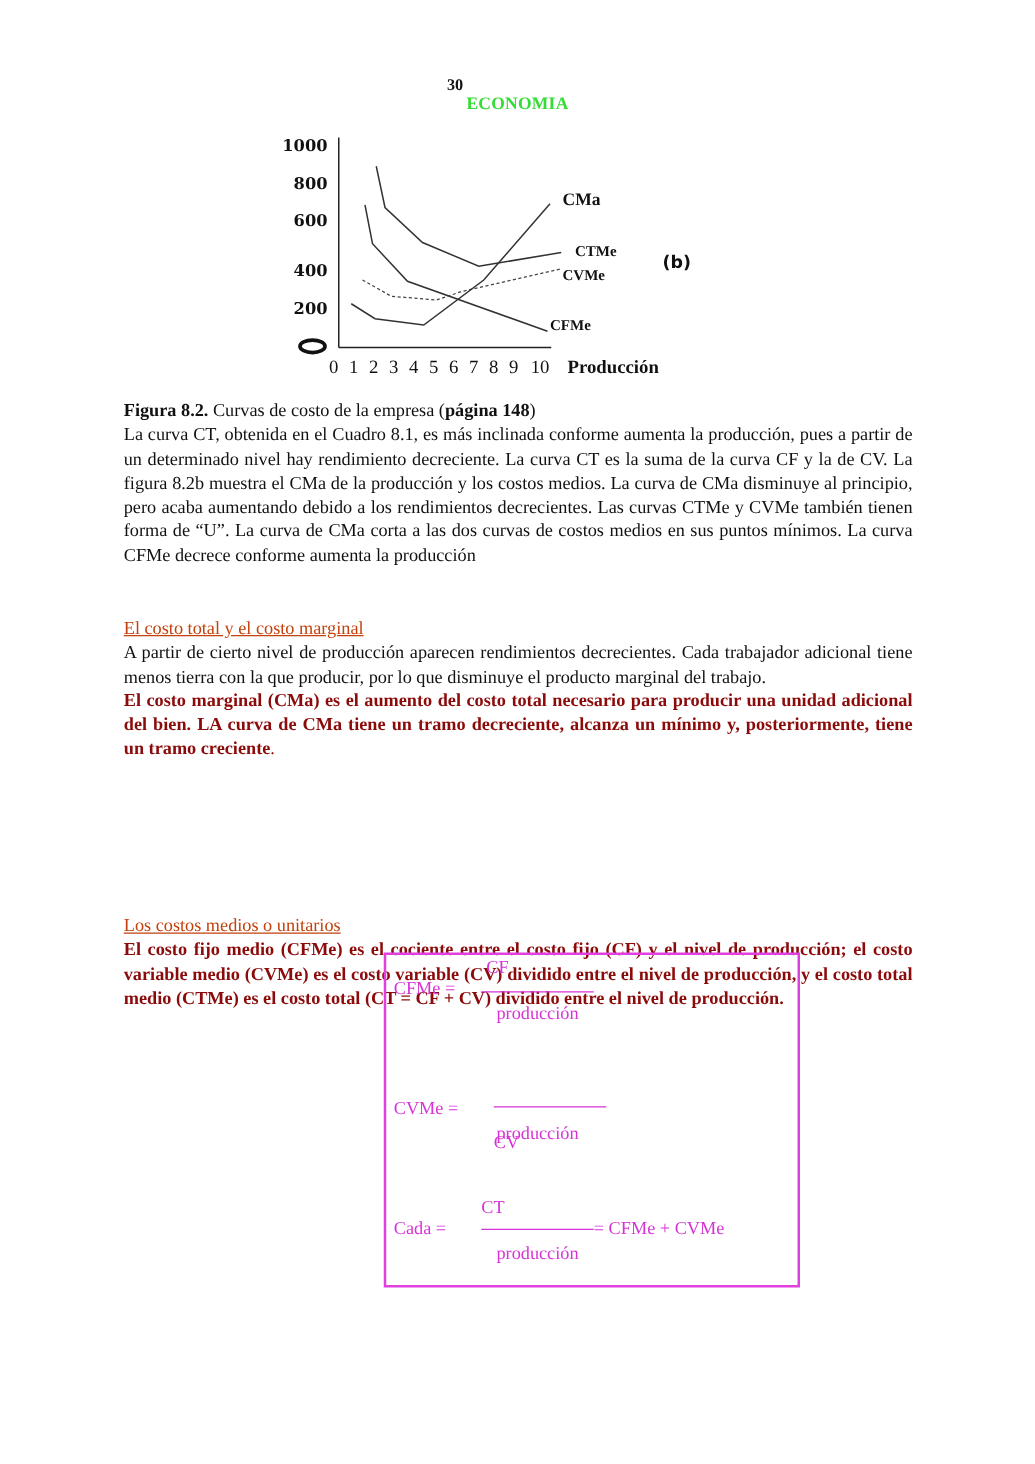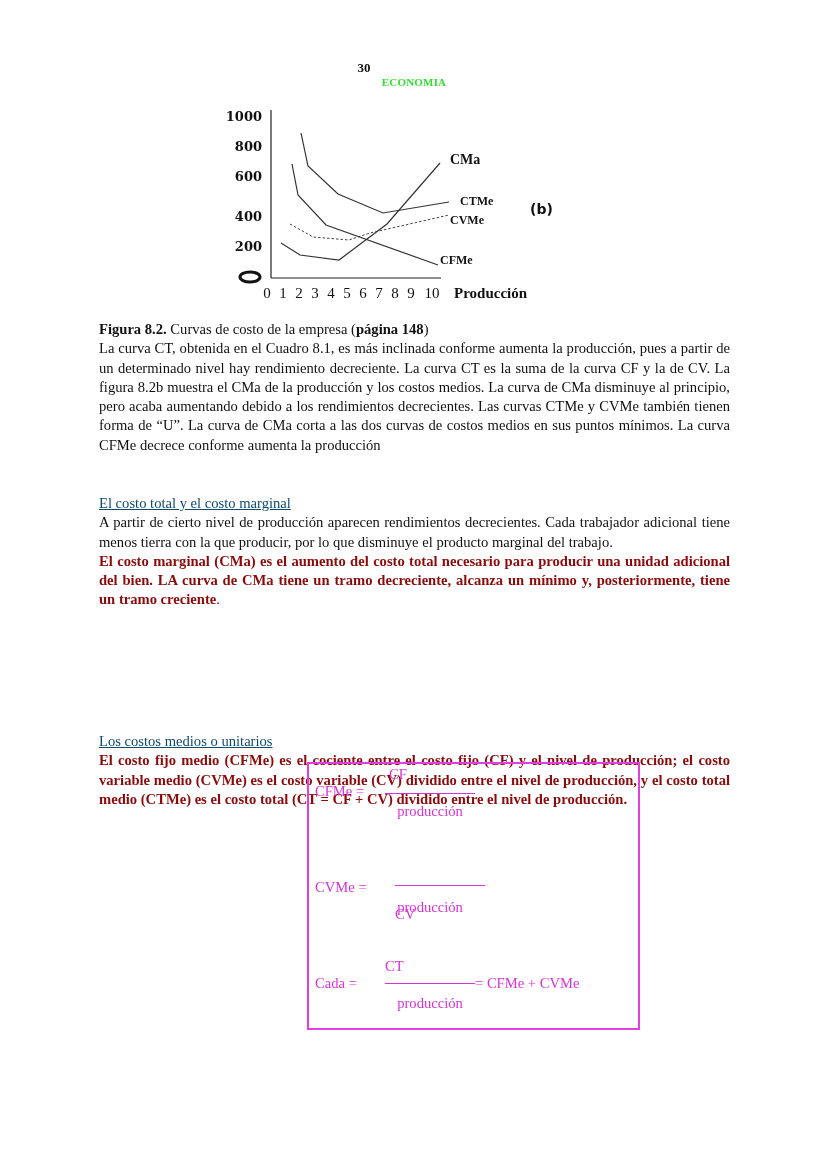--- a/index.html
+++ b/index.html
@@ -1,27 +1,27 @@
 <!DOCTYPE html>
 <html><head>
 <meta charset="utf-8">
 <style>
   html, body { margin: 0; padding: 0; background: #ffffff; }
   body { width: 828px; height: 1171px; position: relative; overflow: hidden;
          font-family: "Liberation Serif", "DejaVu Serif", serif; color: #111; }
   .page-number { position: absolute; top: 60px; left: 0; width: 728px; text-align: center;
                  font-weight: bold; font-size: 13px; }
   .page-header { position: absolute; top: 76px; left: 0; width: 828px; text-align: center;
-                 font-weight: bold; font-size: 11px; color: #33dd33; letter-spacing: 0.2px; }
+                 font-weight: bold; font-size: 14px; color: #33dd33; letter-spacing: 0.2px; }
   .chart { position: absolute; left: 220px; top: 100px; width: 360px; height: 210px; text-align: center; }
   .chart svg { position: absolute; left: 0; top: 0; }
   .text-block { position: absolute; left: 99px; width: 631px; font-size: 14.6px; line-height: 19.3px; text-align: justify; }
   .caption-line { text-align: left; }
   .bold { font-weight: bold; }
-  .section-link { color: #0c4a6e; text-decoration: underline; font-size: 14.6px; cursor: pointer; }
+  .section-link { color: #c2410c; text-decoration: underline; font-size: 14.6px; cursor: pointer; }
   .red { color: #8b0a0a; font-weight: bold; }
   .formula-box { position: absolute; left: 307px; top: 762px; width: 333px; height: 268px;
                  border: 2px solid #e040e0; color: #d633d6; font-size: 14.6px; box-sizing: border-box; }
   .formula { position: absolute; left: 4px; width: 325px; height: 70px; }
   .f-lhs { position: absolute; left: 2px; }
   .f-num { position: absolute; text-align: left; }
   .f-den { position: absolute; text-align: center; }
   .f-bar { position: absolute; height: 1px; background: #d633d6; }
   .f-rhs { position: absolute; }
 </style>

